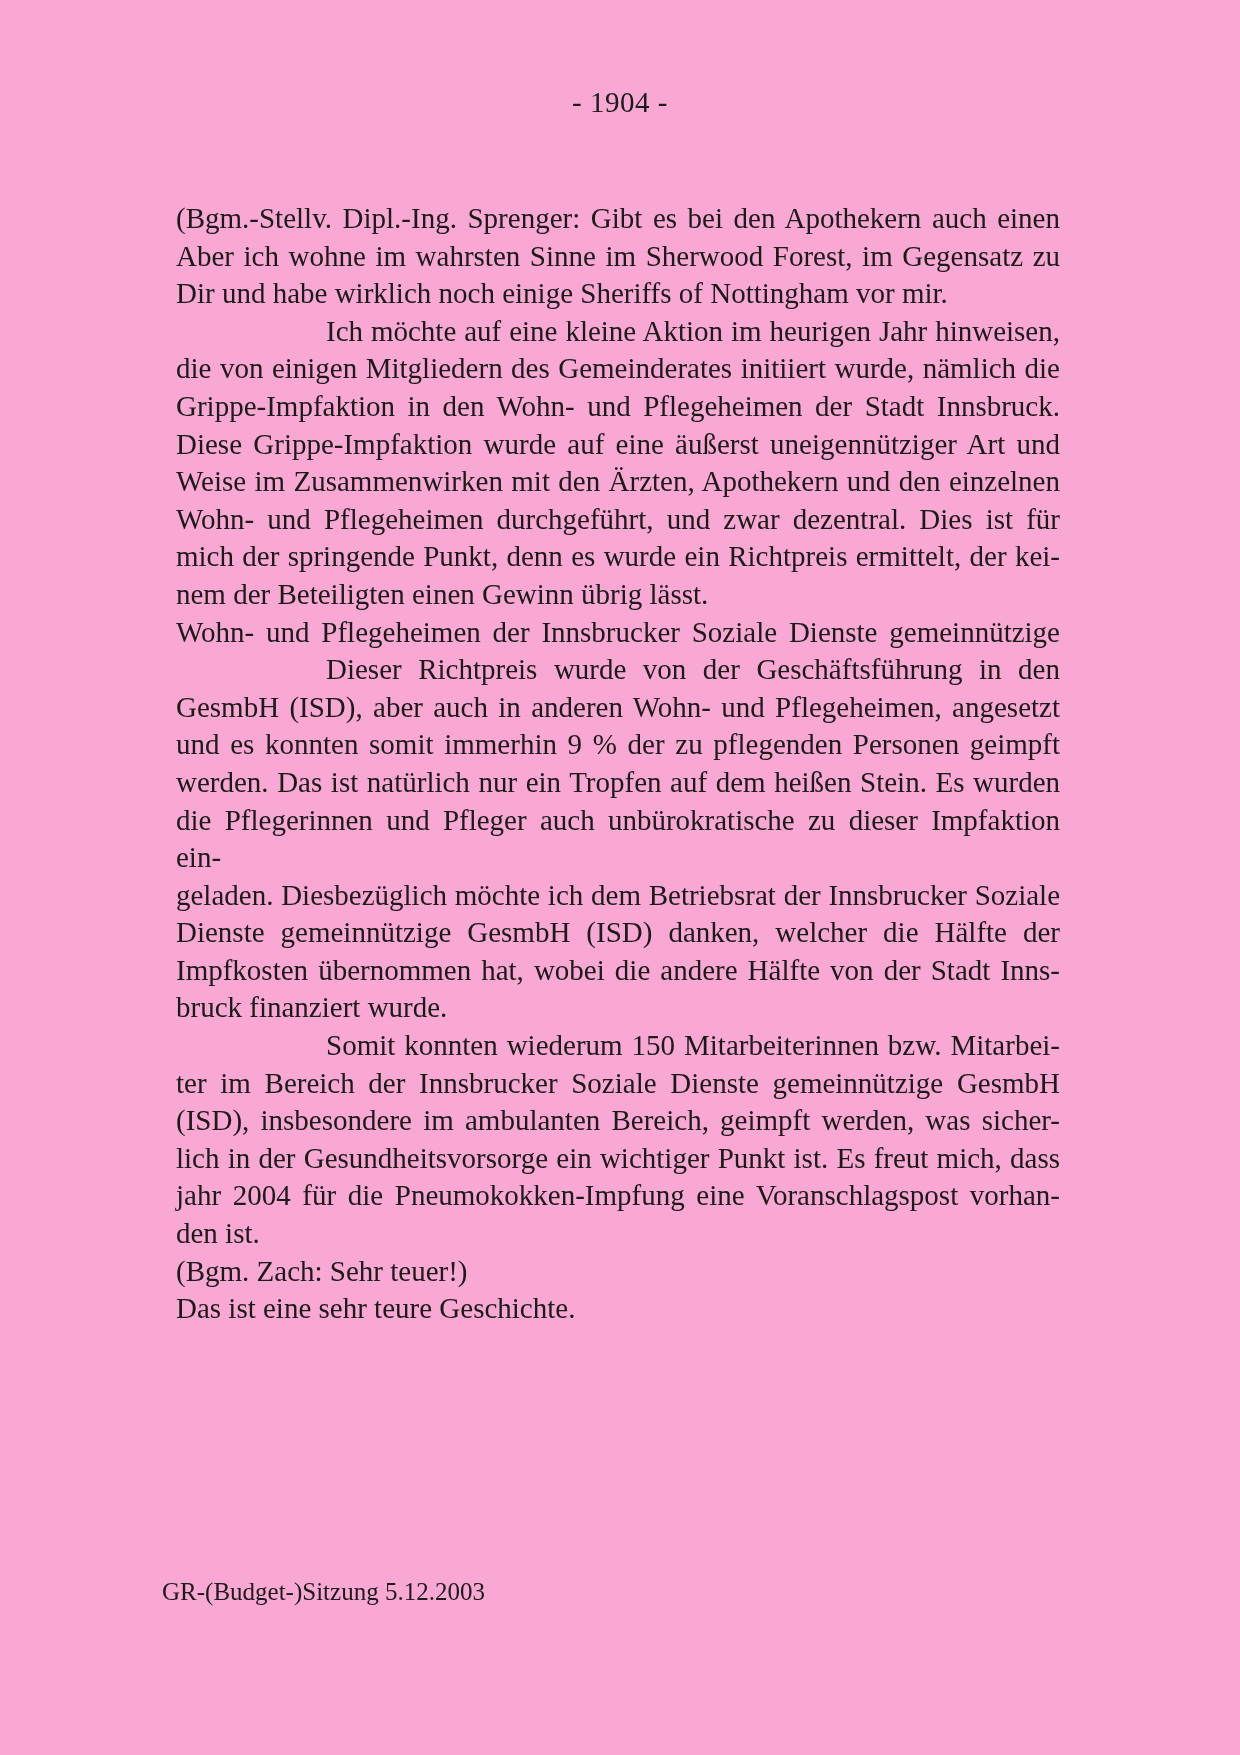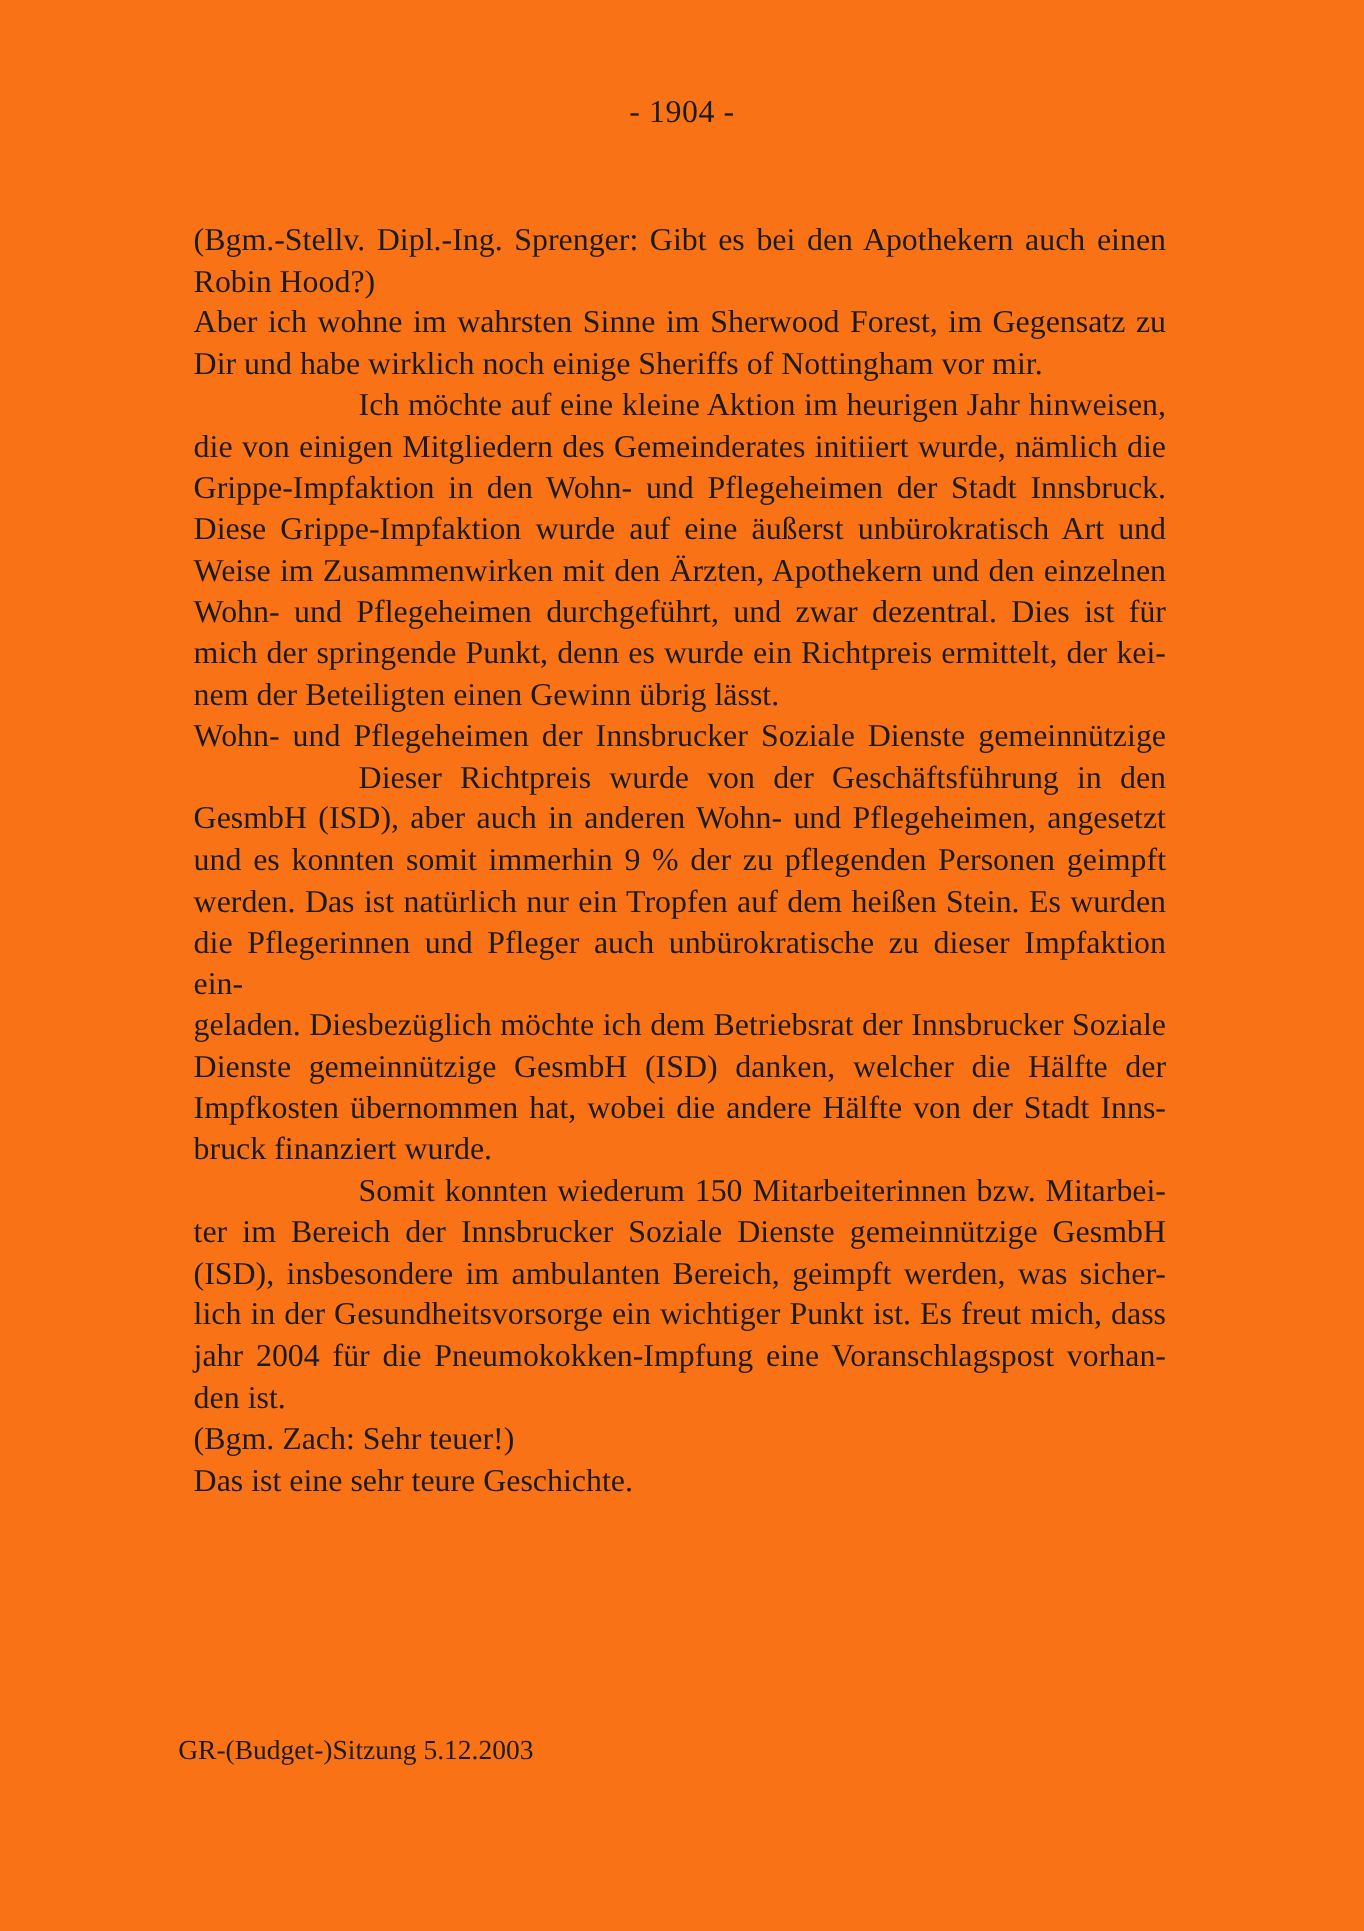--- a/index.html
+++ b/index.html
@@ -11,21 +11,21 @@
     width: 1240px;
     height: 1755px;
     position: relative;
     font-family: "Liberation Serif", "DejaVu Serif", serif;
     color: #1b1b1b;
     overflow: hidden;
   }
   .page {
     position: absolute;
     inset: 0;
-    background: #f97316;
+    background: #f9a8d4;
   }
   .page-number {
     position: absolute;
     top: 86px;
     left: 0;
     width: 100%;
     text-align: center;
     font-size: 29px;
     line-height: 33px;
     letter-spacing: 0.5px;
@@ -62,31 +62,30 @@
 </head>
 <body>
 
 <div class="page">
 
   <div class="page-number">- 1904 -</div>
 
   <div class="body-text" id="body-text">
       <div class="paragraph">
         <div class="line">(Bgm.-Stellv. Dipl.-Ing. Sprenger: Gibt es bei den Apothekern auch einen</div>
-        <div class="line plain">Robin Hood?)</div>
       </div>
       <div class="paragraph">
         <div class="line">Aber ich wohne im wahrsten Sinne im Sherwood Forest, im Gegensatz zu</div>
         <div class="line plain">Dir und habe wirklich noch einige Sheriffs of Nottingham vor mir.</div>
       </div>
       <div class="paragraph">
         <div class="line indent">Ich möchte auf eine kleine Aktion im heurigen Jahr hinweisen,</div>
         <div class="line">die von einigen Mitgliedern des Gemeinderates initiiert wurde, nämlich die</div>
         <div class="line">Grippe-Impfaktion in den Wohn- und Pflegeheimen der Stadt Innsbruck.</div>
-        <div class="line">Diese Grippe-Impfaktion wurde auf eine äußerst unbürokratisch Art und</div>
+        <div class="line">Diese Grippe-Impfaktion wurde auf eine äußerst uneigennütziger Art und</div>
         <div class="line">Weise im Zusammenwirken mit den Ärzten, Apothekern und den einzelnen</div>
         <div class="line">Wohn- und Pflegeheimen durchgeführt, und zwar dezentral. Dies ist für</div>
         <div class="line">mich der springende Punkt, denn es wurde ein Richtpreis ermittelt, der kei-</div>
         <div class="line plain">nem der Beteiligten einen Gewinn übrig lässt.</div>
       </div>
       <div class="paragraph">
         <div class="line">Wohn- und Pflegeheimen der Innsbrucker Soziale Dienste gemeinnützige</div>
         <div class="line indent">Dieser Richtpreis wurde von der Geschäftsführung in den</div>
         <div class="line">GesmbH (ISD), aber auch in anderen Wohn- und Pflegeheimen, angesetzt</div>
         <div class="line">und es konnten somit immerhin 9 % der zu pflegenden Personen geimpft</div>

